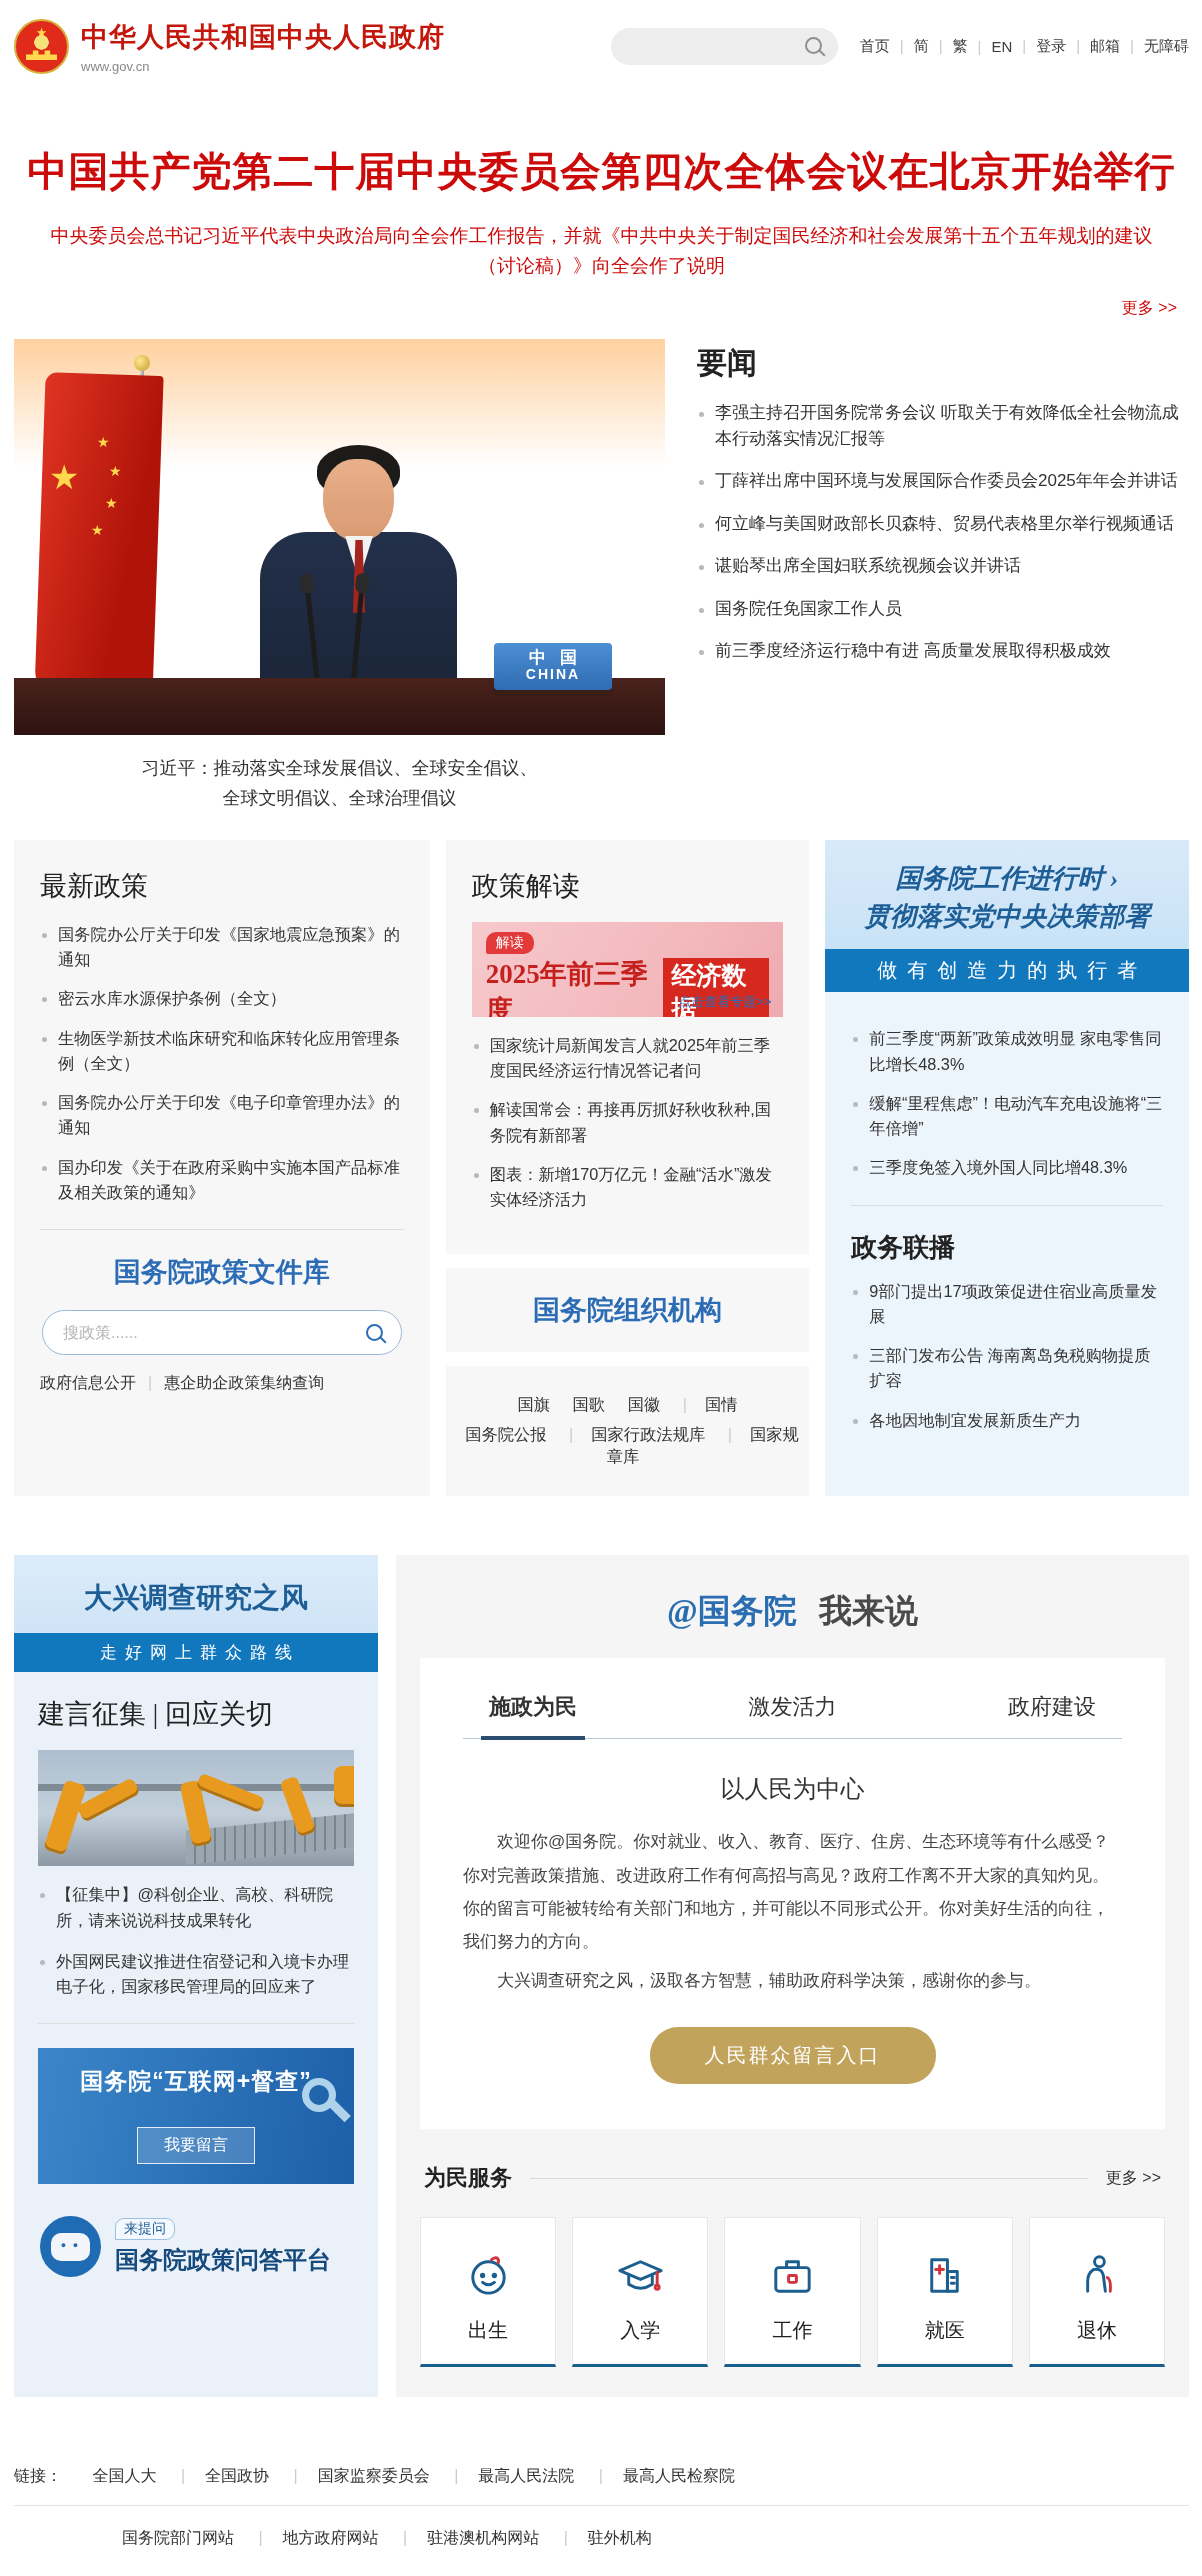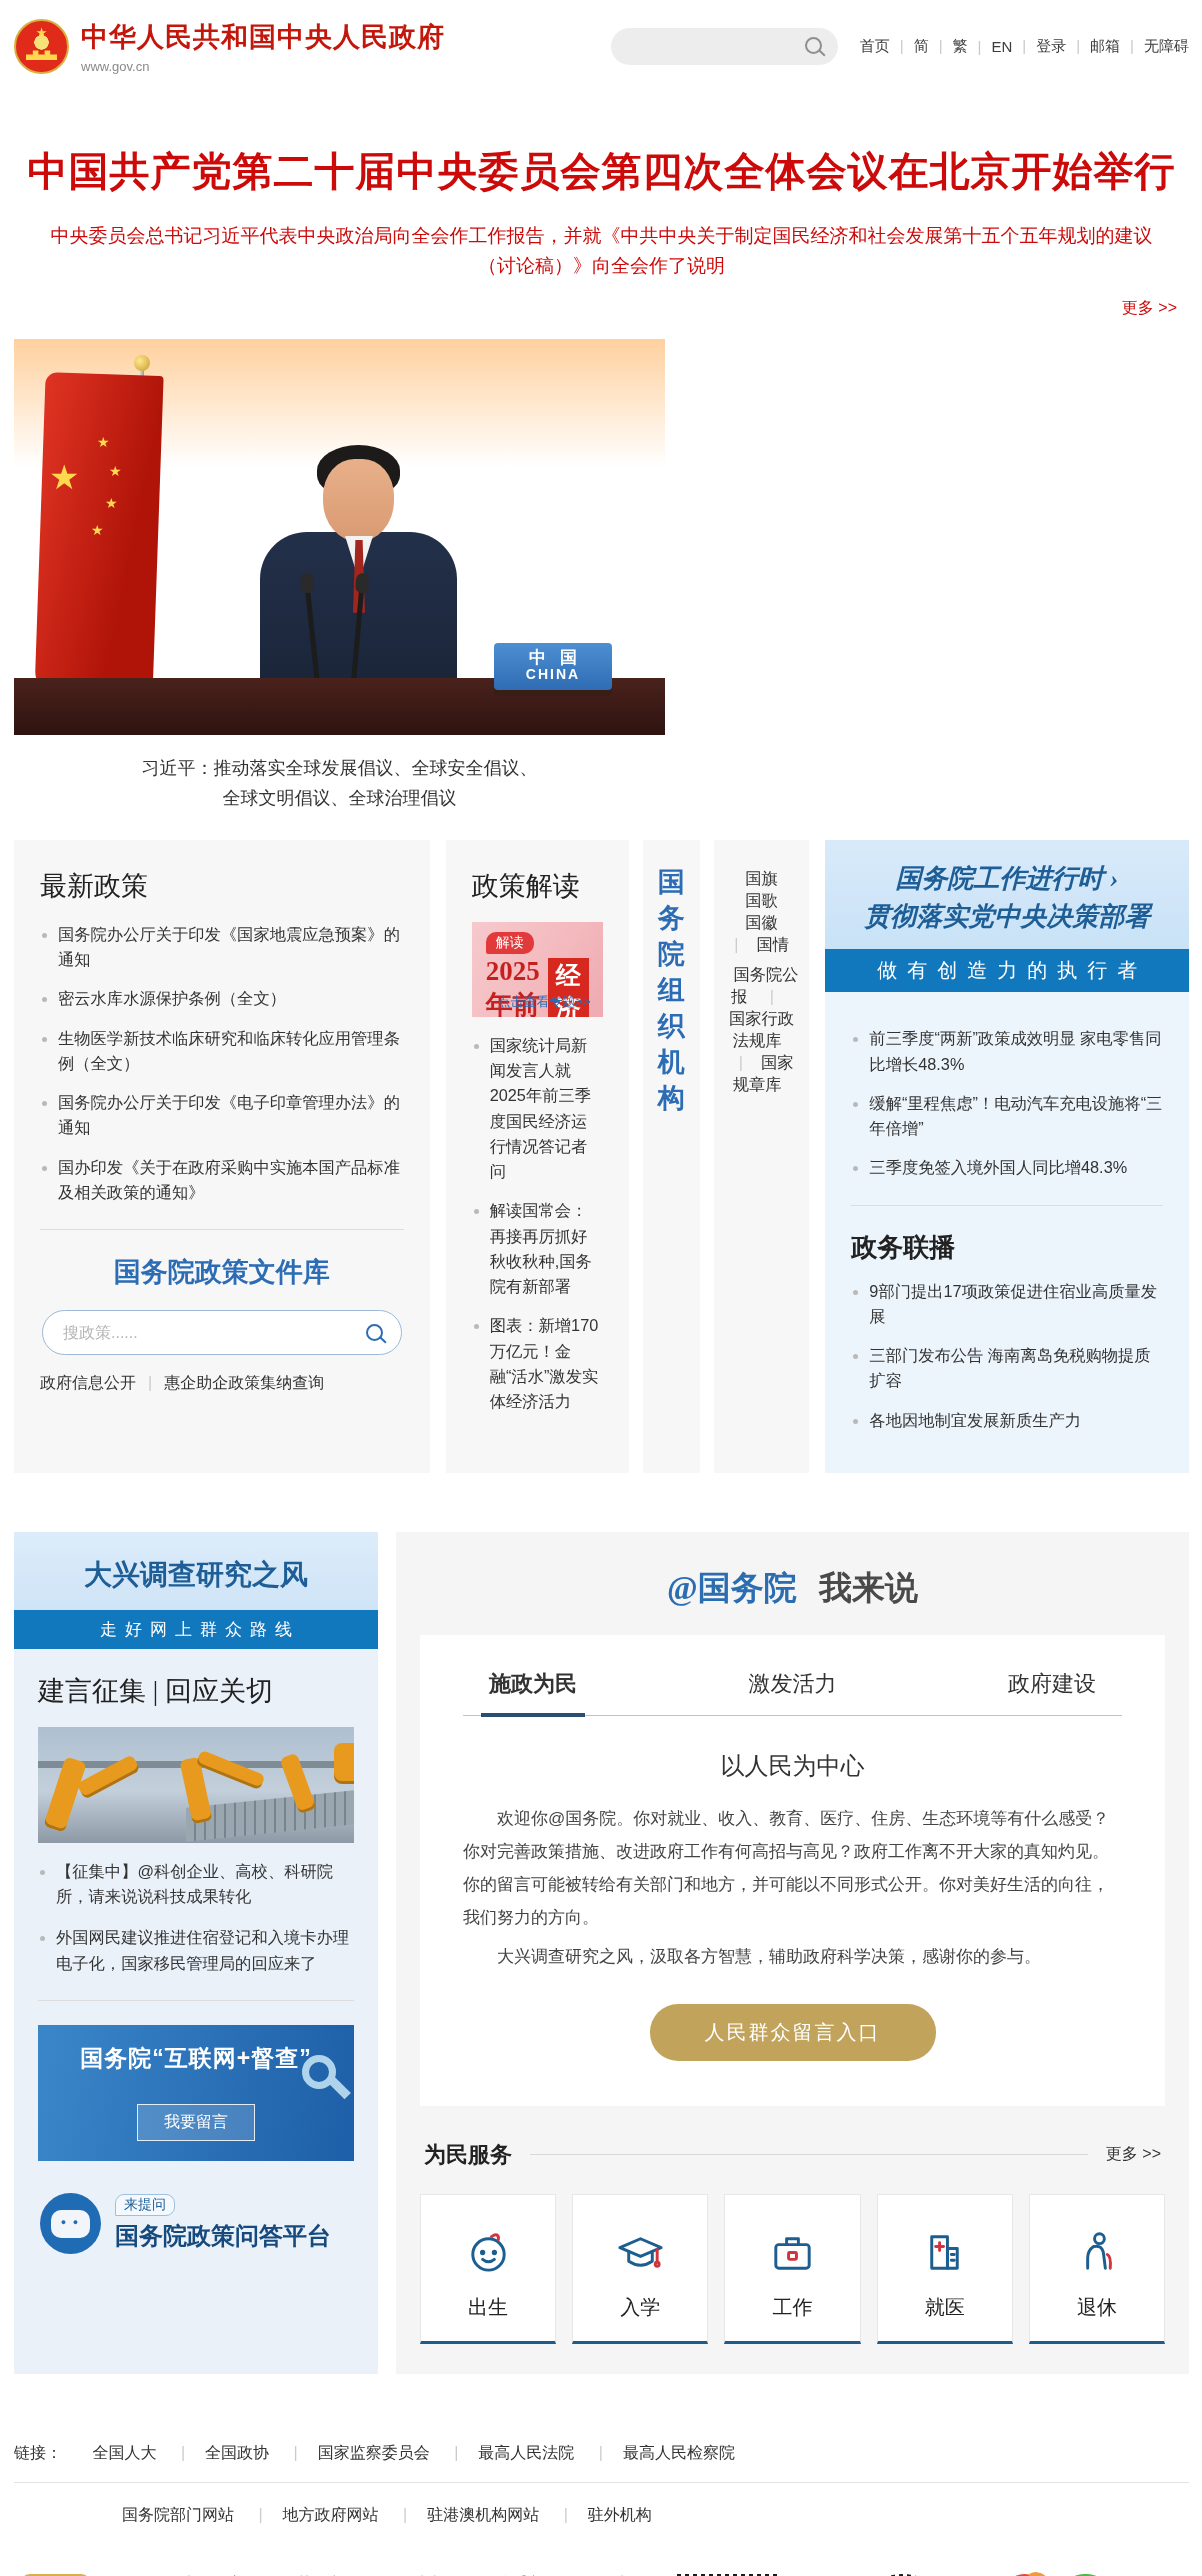--- a/index.html
+++ b/index.html
@@ -76,21 +76,21 @@
   .divider { border:none; border-top:1px solid #ddd; margin:24px 0; }
   .lib-title { text-align:center; font-size:27px; font-weight:bold; color:#2c6cb5; font-family:"Liberation Serif","DejaVu Serif",serif; }
   .policy-search { position:relative; margin:20px 2px 18px 2px; height:45px; background:#fff; border:1px solid #9db9d8; border-radius:23px; }
   .policy-search input { position:absolute; inset:0; border:none; outline:none; background:transparent; border-radius:23px; padding:0 49px 0 20px; font-size:16px; color:#333; }
   .policy-search input::placeholder { color:#b5b5b5; }
   .policy-search .mag { position:absolute; right:18px; top:13px; border-color:#2c6cb5; }
   .policy-search .mag::after { background:#2c6cb5; }
   .lib-links { font-size:16px; color:#333; }
   .lib-links a + a::before { content:"|"; color:#ccc; margin:0 12px; }
 
-  .mid-stack { display:flex; flex-direction:row; gap:14px; height:100%; }
+  .mid-stack { display:flex; flex-direction:column; gap:14px; height:100%; }
   .interp-banner { position:relative; height:95px; background:linear-gradient(120deg,#f6c9cc,#f3b9bd 60%,#eeaab0); margin-bottom:16px; padding:10px 14px; overflow:hidden; cursor:pointer; }
   .interp-tag { display:inline-block; background:#e23a3a; color:#fff; font-size:14px; padding:2px 10px; border-radius:10px 10px 10px 2px; }
   .interp-line { margin-top:2px; display:flex; align-items:center; gap:8px; }
   .interp-red { font-family:"Liberation Serif","DejaVu Serif",serif; font-size:27px; font-weight:bold; color:#c5201d; }
   .interp-white { font-family:"Liberation Serif","DejaVu Serif",serif; font-size:25px; font-weight:bold; color:#fff; background:#d7281f; padding:1px 8px; }
   .interp-cta { position:absolute; right:12px; bottom:6px; font-size:13px; color:#2c6cb5; }
   .org-box { background:#f7f7f7; padding:24px 10px; text-align:center; }
   .orglinks { background:#f7f7f7; padding:20px 10px; text-align:center; font-size:16.3px; color:#333; }
   .orglinks .row { margin:8px 0; }
   .orglinks a { margin:0 9px; }
@@ -249,20 +249,31 @@
         <div class="mic m2"></div>
         <div class="desk"></div>
         <div class="placard">
           <div class="p1">中国</div>
           <div class="p2">CHINA</div>
         </div>
       </div>
       <figcaption>习近平：推动落实全球发展倡议、全球安全倡议、
 全球文明倡议、全球治理倡议</figcaption>
     </figure>
+    <div class="news-list">
+      <h2>要闻</h2>
+      <ul>
+        <li>李强主持召开国务院常务会议 听取关于有效降低全社会物流成本行动落实情况汇报等</li>
+        <li>丁薛祥出席中国环境与发展国际合作委员会2025年年会并讲话</li>
+        <li>何立峰与美国财政部长贝森特、贸易代表格里尔举行视频通话</li>
+        <li>谌贻琴出席全国妇联系统视频会议并讲话</li>
+        <li>国务院任免国家工作人员</li>
+        <li>前三季度经济运行稳中有进 高质量发展取得积极成效</li>
+      </ul>
+    </div>
   </section>
 
   <section class="cols">
 
     <div class="col panel">
       <h3>最新政策</h3>
       <ul class="blist">
         <li>国务院办公厅关于印发《国家地震应急预案》的通知</li>
         <li>密云水库水源保护条例（全文）</li>
         <li>生物医学新技术临床研究和临床转化应用管理条例（全文）</li>

